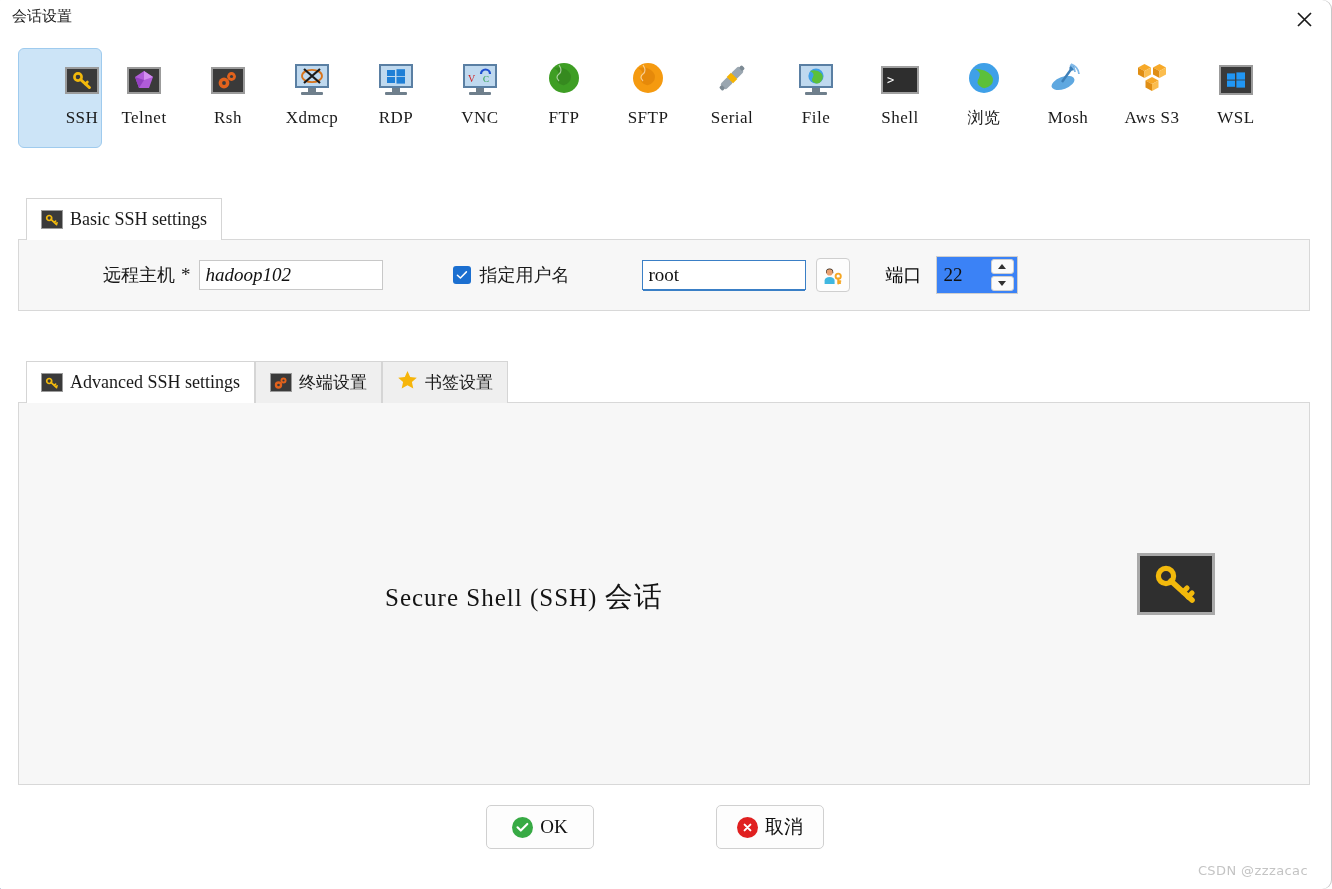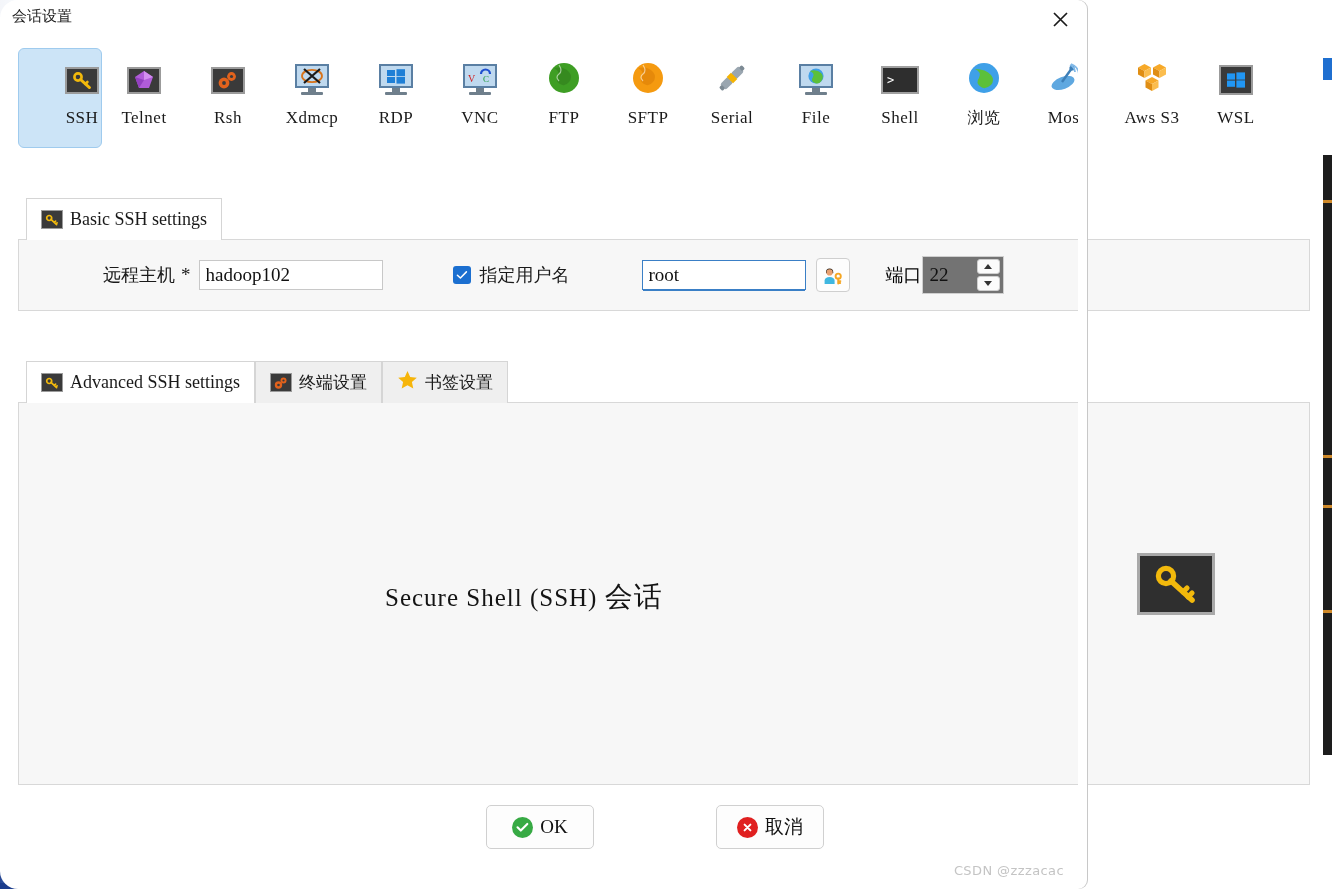--- a/index.html
+++ b/index.html
@@ -54,24 +54,24 @@
     background:#1f6fd0;
   }
   .bg-right-tick {
     position:absolute; right:0; width:9px; height:3px; background:#d08a2a;
   }
 
   
   #dialog {
     position: absolute;
     left: 0; top: 0;
-    width: 1088px;
+    width: 1332px;
     height: 889px;
     background: #ffffff;
-    border-radius: 18px;
+    border-radius: 1px;
     box-sizing: border-box;
   }
   #dialog::after{
     content:"";
     position:absolute; right:0; top:0; bottom:0; width:10px;
     border-top-right-radius:9px; border-bottom-right-radius:9px;
     background:#ffffff;
     box-shadow: -1px 0 0 #c8c8c8 inset;
     pointer-events:none;
   }
@@ -201,43 +201,44 @@
     font-family:"Liberation Serif", serif;
     font-size:19px;
     color:#111;
     background:#ffffff;
     border:1px solid #c8c8c8;
     height:30px;
     padding:0 6px;
     box-sizing:border-box;
     outline:none;
   }
-  #host-input { width:184px; }
+  #host-input { width:184px;font-style:italic; }
   #user-input {
     width:164px; border:1px solid #3a7fc6;
     box-shadow: 0 2px 0 -1px #3a7fc6;
   }
   .chk-wrap { display:flex; align-items:center; gap:9px; margin-left:70px; }
   .chkbox {
     width:18px; height:18px; border-radius:3px; background:#1b6fd0;
     display:flex; align-items:center; justify-content:center;
     cursor:pointer; flex:none;
   }
   .chkbox svg{display:block;}
   .user-btn {
     width:32px; height:32px; margin-left:10px;
     background:#fdfdfd; border:1px solid #cfcfcf; border-radius:4px;
     display:flex; align-items:center; justify-content:center; cursor:pointer;
     flex:none;
   }
   .port-label { margin-left:36px; font-family:"DejaVu Sans","Liberation Sans",sans-serif; font-size:18px;}
   .spinner {
+    margin-left:14px;
     display:flex; align-items:stretch;
     width:82px; height:38px;
-    background:#737373; border:1px solid #cfcfcf;
+    background:#3b82f6; border:1px solid #cfcfcf;
     box-sizing:border-box;
   }
   .spinner .sval {
     flex:1; display:flex; align-items:center; padding-left:7px;
     font-family:"Liberation Serif",serif; font-size:19px; color:#111;
   }
   .spin-btns { width:26px; display:flex; flex-direction:column; padding:2px 3px 2px 0; box-sizing:border-box;}
   .spin-btn {
     flex:1; border:1px solid #cfcfcf; background:#fbfbfb; border-radius:3px;
     display:flex; align-items:center; justify-content:center; cursor:pointer;

